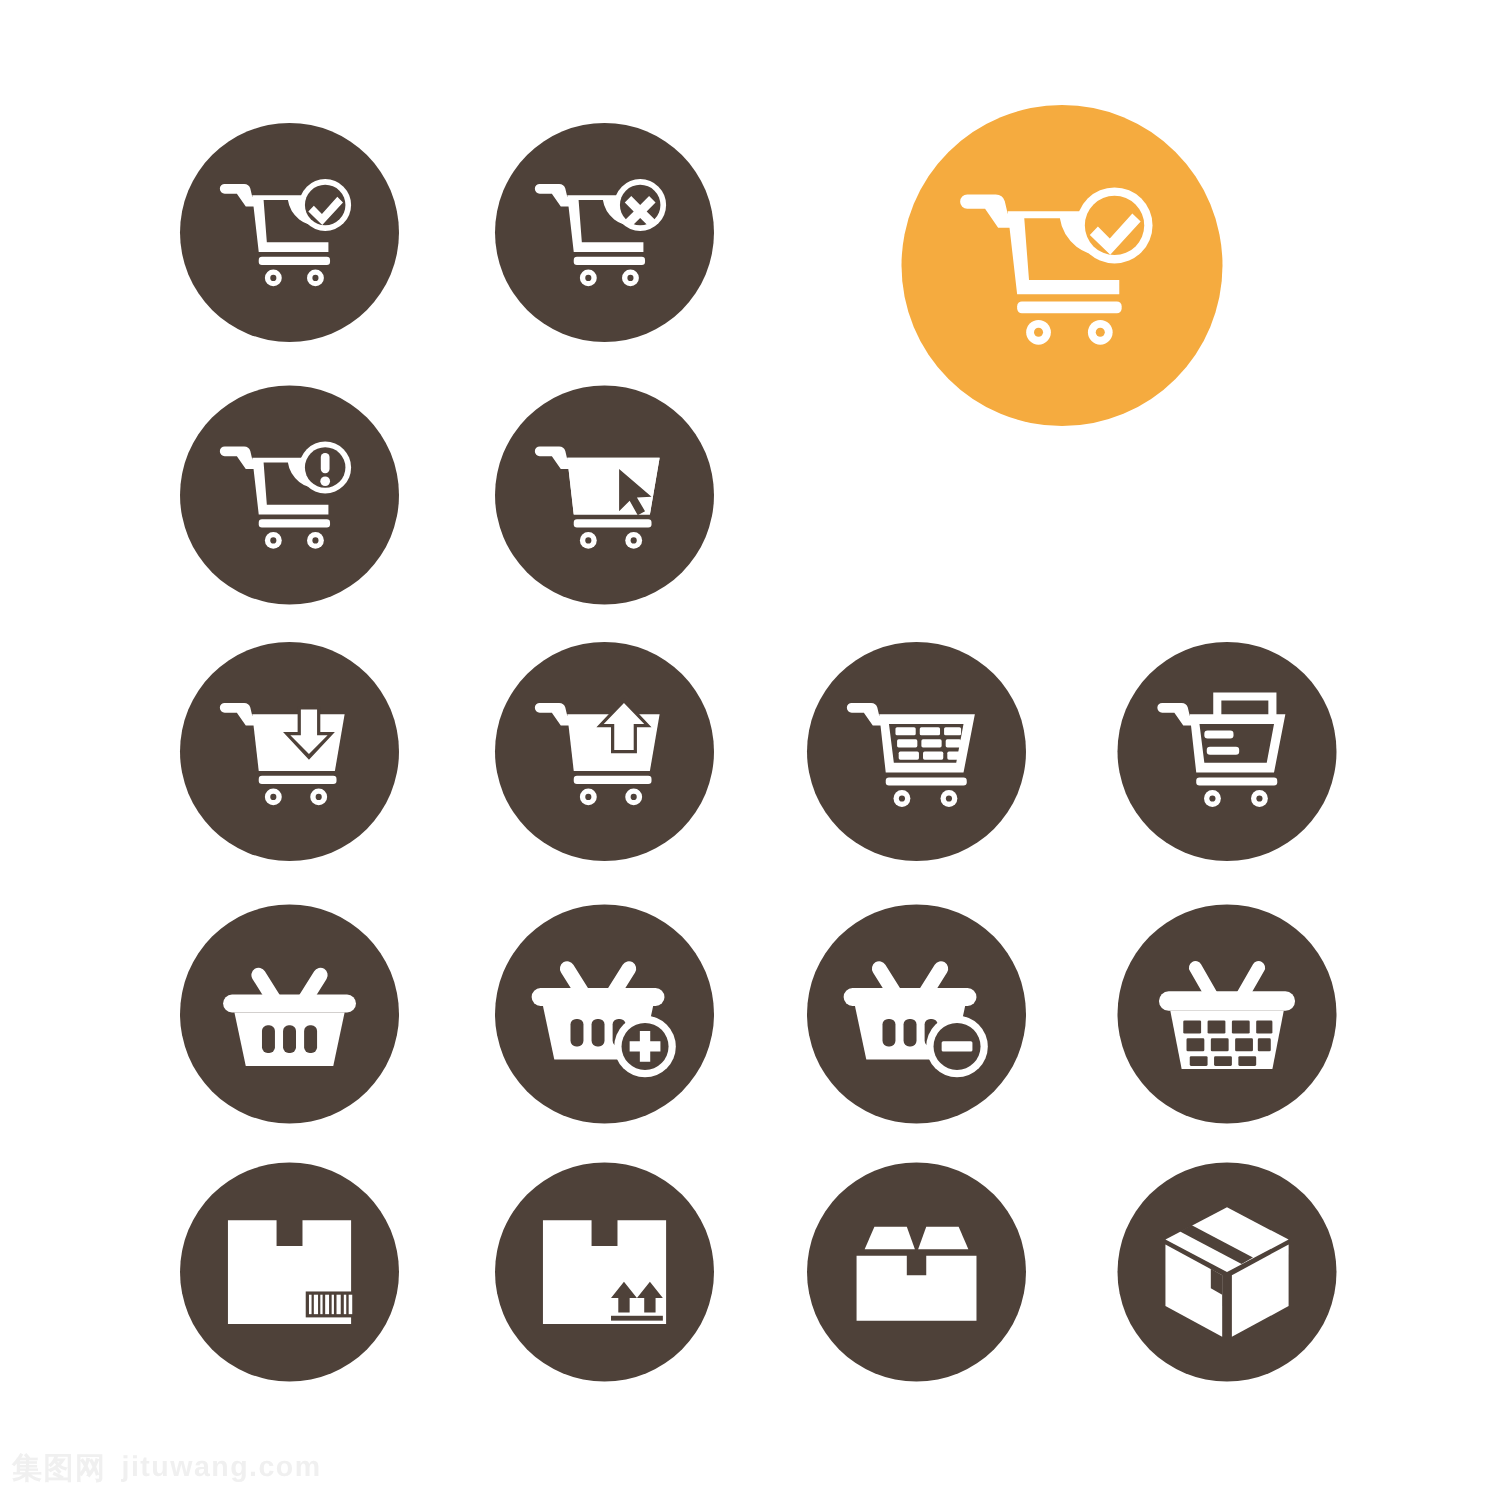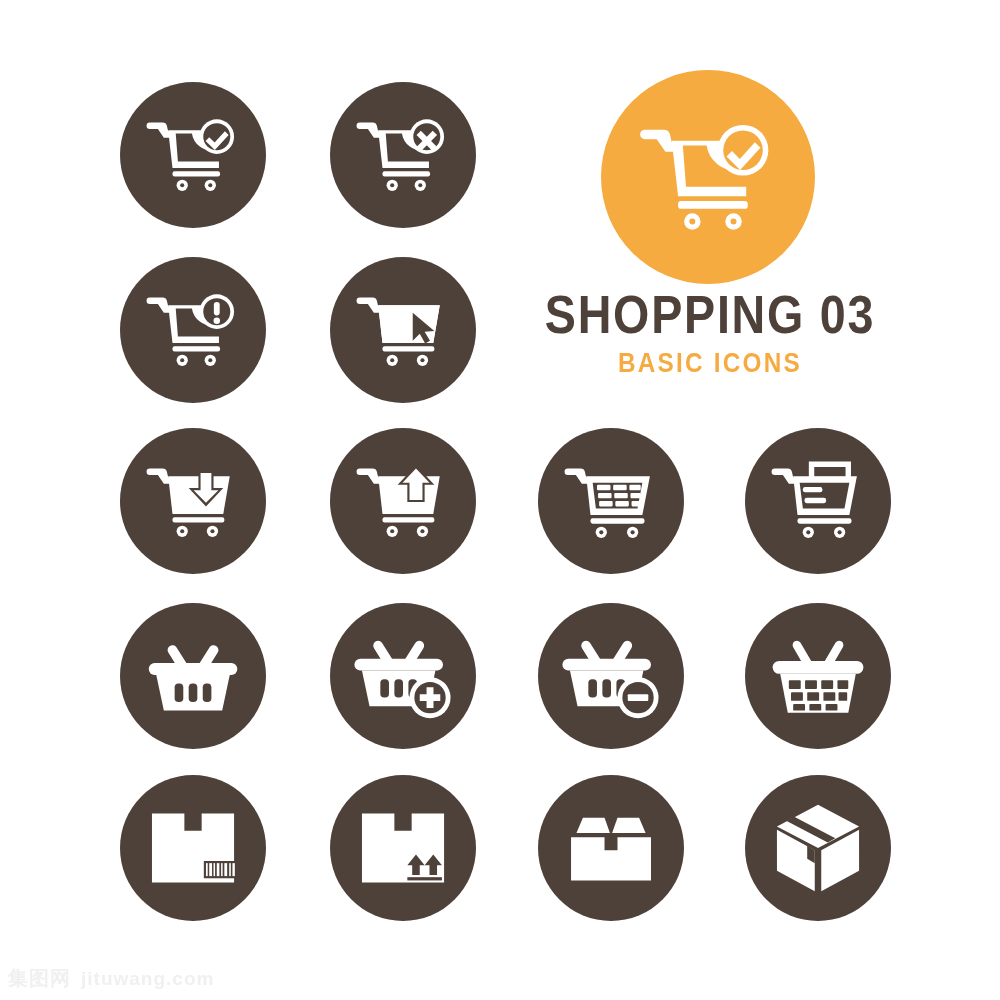--- a/index.html
+++ b/index.html
@@ -169,24 +169,20 @@
         <path d="M59 34 L59 60 L65.5 53.5 L70.5 62.5 L75 60 L70 51.5 L79 51 Z" fill="#4e4139"></path>
         <rect x="31" y="65" width="48" height="5" rx="2"></rect>
         <circle cx="40" cy="78" r="5.2"></circle>
           <circle cx="40" cy="78" r="1.9" fill="#4e4139"></circle>
         <circle cx="68" cy="78" r="5.2"></circle>
           <circle cx="68" cy="78" r="1.9" fill="#4e4139"></circle>
       </g>
     </svg>
   </div>
 
-  <div id="title-block">
-    <div id="title-main">SHOPPING 03</div>
-    <div id="title-sub">BASIC ICONS</div>
-  </div>
 
   <div class="icon-tile" style="left:120px; top:428px;">
     <svg viewBox="0 0 100 100">
       <g class="glyph">
         <path d="M10 20 h12 a4 4 0 0 1 3.8 2.8 L27 28 h2 v6 l-6 0 -5.5 -8 H10 a3 3 0 0 1 0 -6 Z"></path>
         <path d="M27 27 L84 27 L78 62 L31 62 Z"></path>
         <path d="M55 22 h14 v16 h9 L62 55 L46 38 h9 Z" fill="#4e4139"></path>
         <path d="M57 24 h10 v16 h6.5 L62 51.5 L50.5 40 h6.5 Z"></path>
         <rect x="31" y="65" width="48" height="5" rx="2"></rect>
         <circle cx="40" cy="78" r="5.2"></circle>

